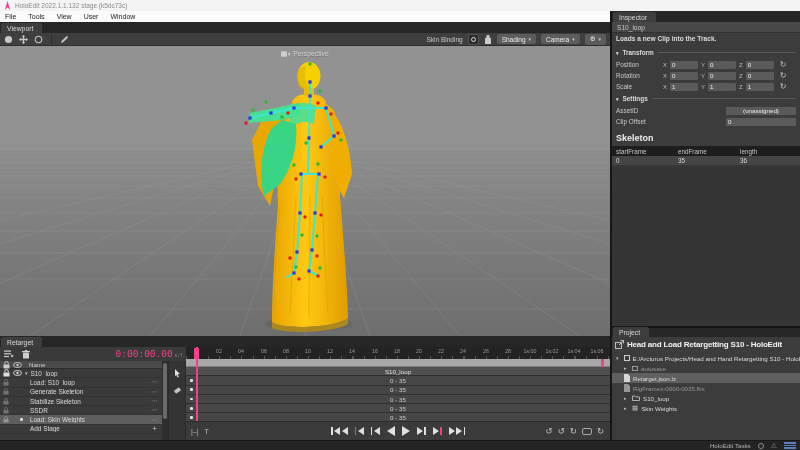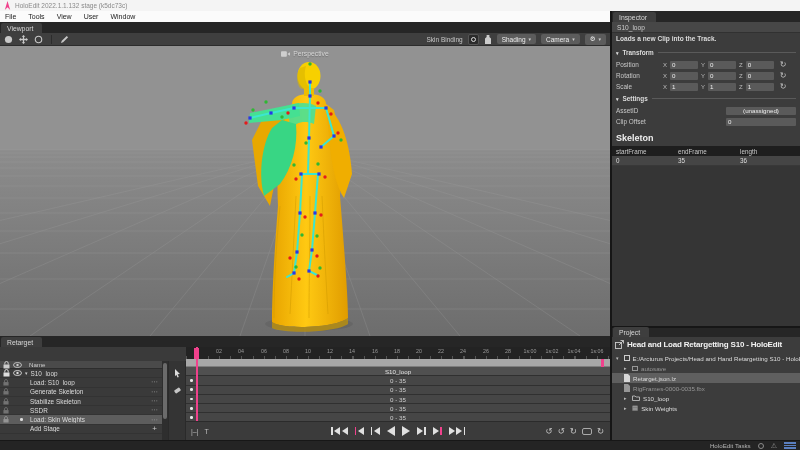--- a/index.html
+++ b/index.html
@@ -461,20 +461,41 @@
       </div>
     </div>
   </div>
 
   <div class="tabstrip" style="left:0;top:336px;width:610px;height:11px;">
     <div class="tab">Retarget</div>
   </div>
 
   <div class="retarget">
 
+    <div class="rt-toolbar">
+      <span>
+          <svg width="10" height="8" viewBox="0 0 10 8">
+            <rect y="0.5" width="7" height="1.2" fill="#ccc"></rect>
+            <rect y="3.2" width="7" height="1.2" fill="#ccc"></rect>
+            <rect y="5.9" width="5" height="1.2" fill="#ccc"></rect>
+            <path d="M7.2 4.2 L10 5.9 L7.2 7.6 Z" fill="#ccc"></path>
+          </svg>
+        </span>
+      <span>
+          <svg width="8" height="9" viewBox="0 0 8 9">
+            <rect x="1" y="2.5" width="6" height="6" rx="0.5" fill="#ccc"></rect>
+            <rect x="0" y="1" width="8" height="1.2" fill="#ccc"></rect>
+            <rect x="2.8" y="0" width="2.4" height="1" fill="#ccc"></rect>
+          </svg>
+        </span>
+      <div class="timecode">
+        <span class="tc">0:00:00.00</span>
+        <span class="un">s / f</span>
+      </div>
+    </div>
 
     <div class="stagelist">
       <div class="lrow hdr">
         <span>
             <svg width="7" height="8" viewBox="0 0 7 8">
               <rect x="0.5" y="3.5" width="6" height="4" fill="#ccc"></rect>
               <path d="M1.8 3.5 V2.2 a1.7 1.7 0 0 1 3.4 0 V3.5" stroke="#ccc" fill="none" stroke-width="1"></path>
             </svg>
           </span>
         <span>

